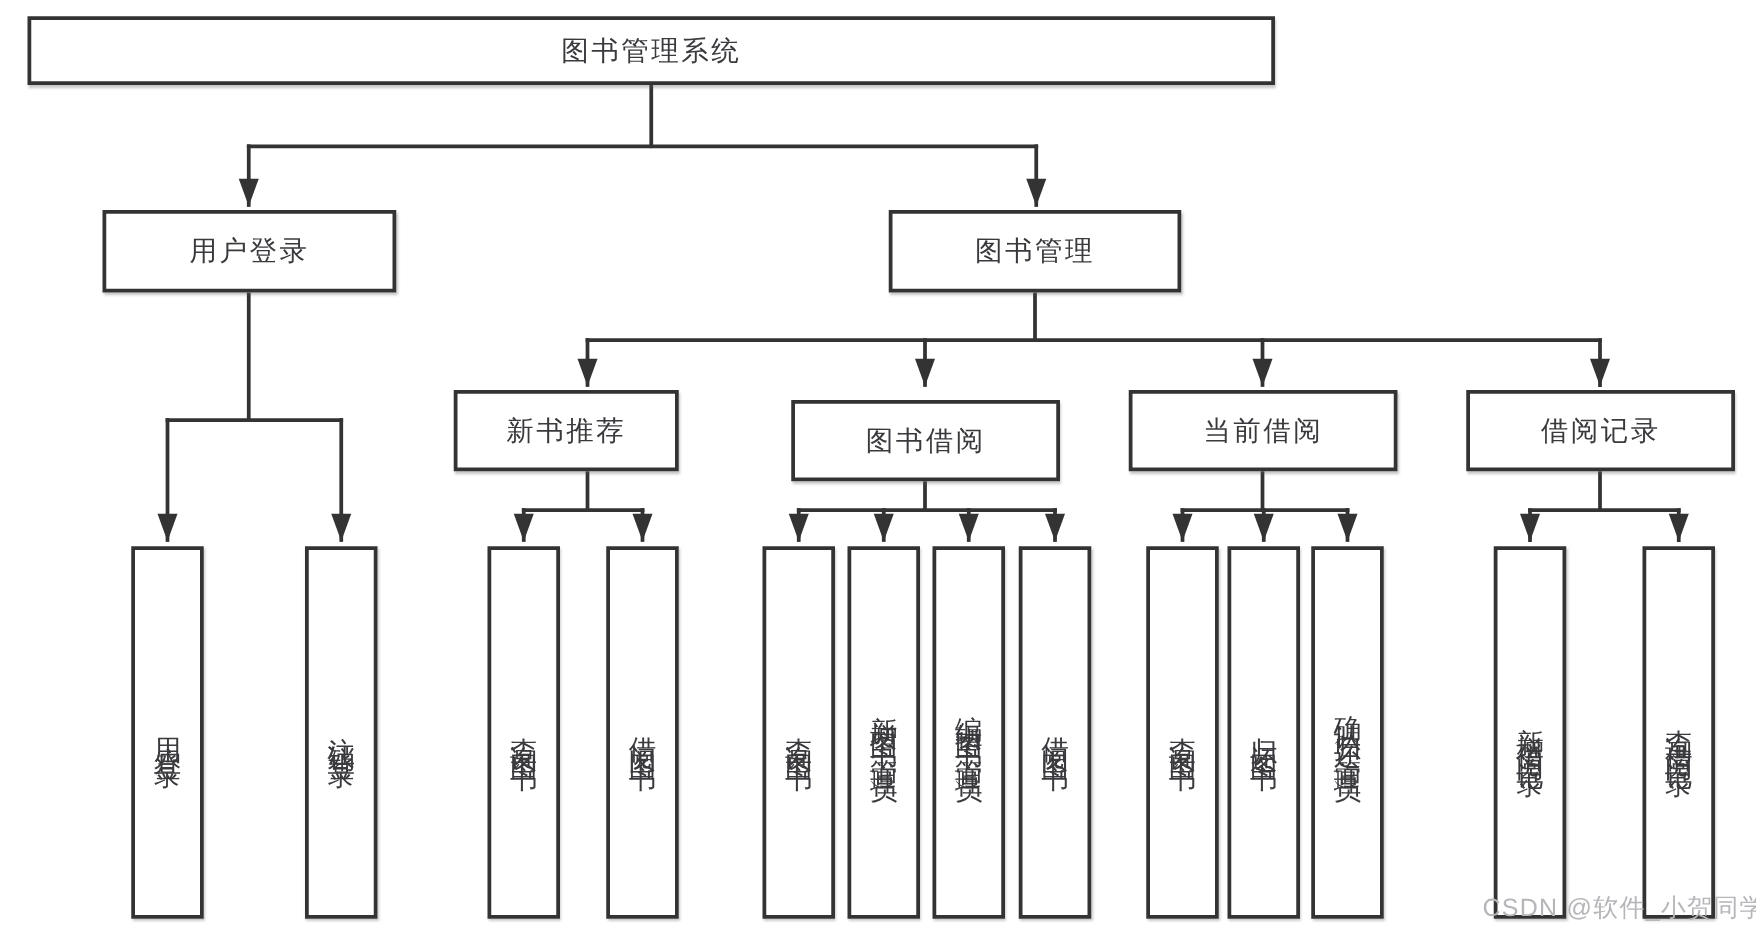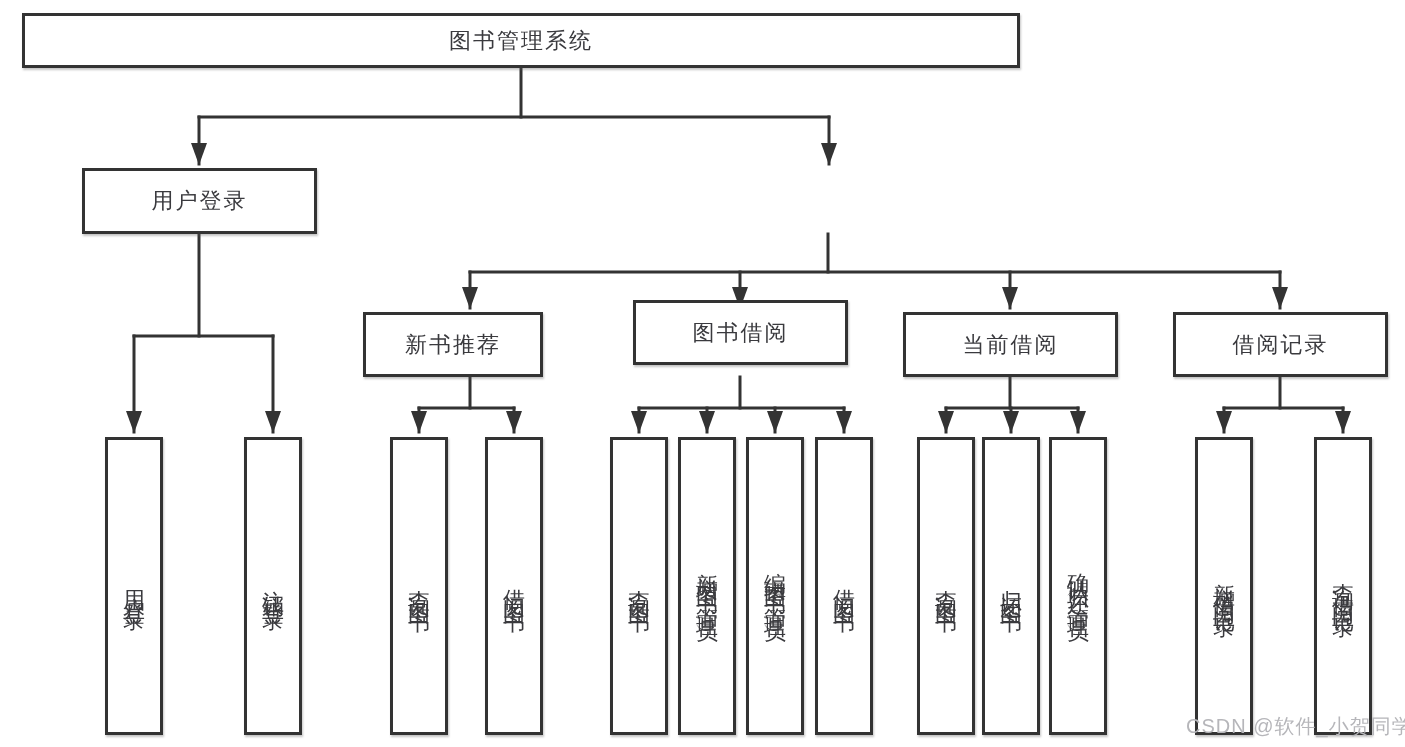--- a/index.html
+++ b/index.html
@@ -101,23 +101,24 @@
       <line x1="1280" y1="377" x2="1280" y2="408"></line>
       <line x1="1224" y1="408" x2="1343" y2="408"></line>
       <line x1="1224" y1="408" x2="1224" y2="432" marker-end="url(#ah)"></line>
       <line x1="1343" y1="408" x2="1343" y2="432" marker-end="url(#ah)"></line>
     </g>
   </svg>
 
   <div class="node h" style="left:22px; top:13px; width:998px; height:55px">图书管理系统</div>
 
   <div class="node h" style="left:82px; top:168px; width:235px; height:66px">用户登录</div>
+  <div class="node h" style="left:711px; top:168px; width:234px; height:66px">图书管理</div>
 
   <div class="node h" style="left:363px; top:312px; width:180px; height:65px">新书推荐</div>
-  <div class="node h" style="left:633px; top:300px; width:215px; height:65px">图书借阅</div>
+  <div class="node h" style="left:633px; top:320px; width:215px; height:65px">图书借阅</div>
   <div class="node h" style="left:1173px; top:312px; width:215px; height:65px">借阅记录</div>
   <div class="node h" style="left:903px; top:312px; width:215px; height:65px">当前借阅</div>
 
   <div class="node v" style="left:105px; top:437px; width:58px; height:298px">用户登录</div>
   <div class="node v" style="left:244px; top:437px; width:58px; height:298px">注销登录</div>
 
   <div class="node v" style="left:390px; top:437px; width:58px; height:298px">查询图书</div>
   <div class="node v" style="left:485px; top:437px; width:58px; height:298px">借阅图书</div>
 
   <div class="node v" style="left:610px; top:437px; width:58px; height:298px">查询图书</div>

